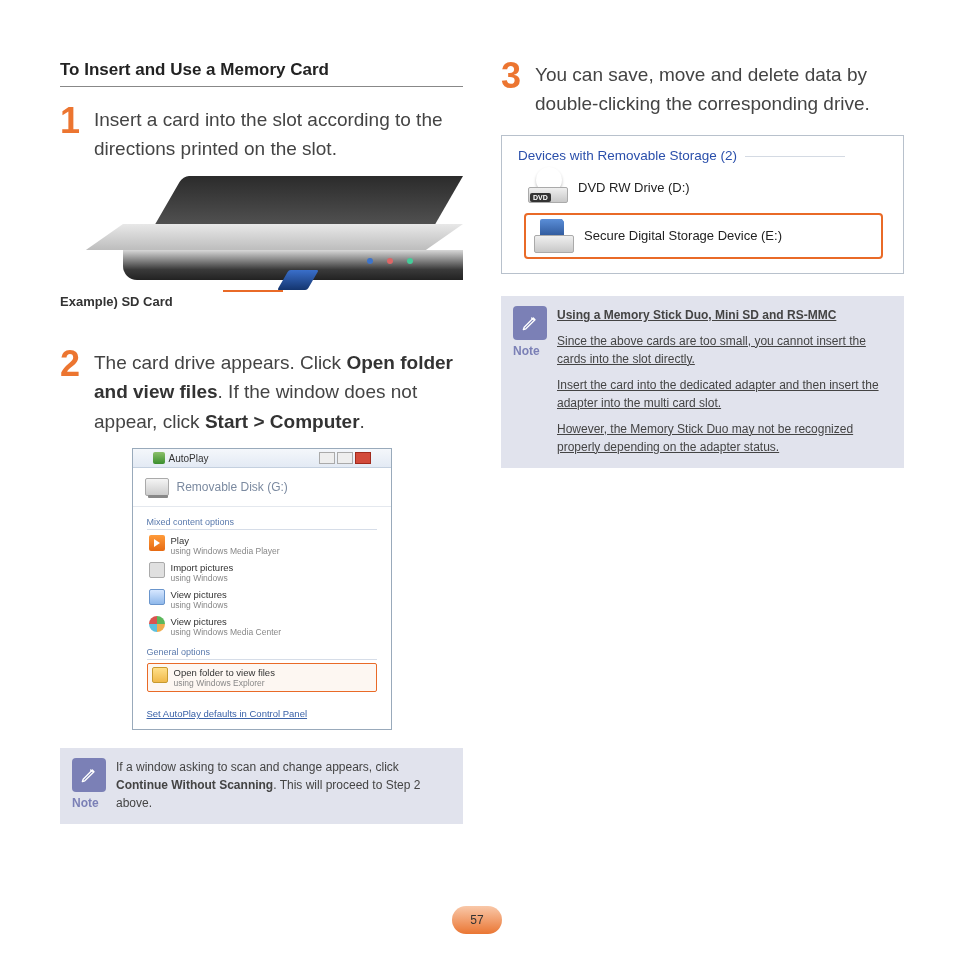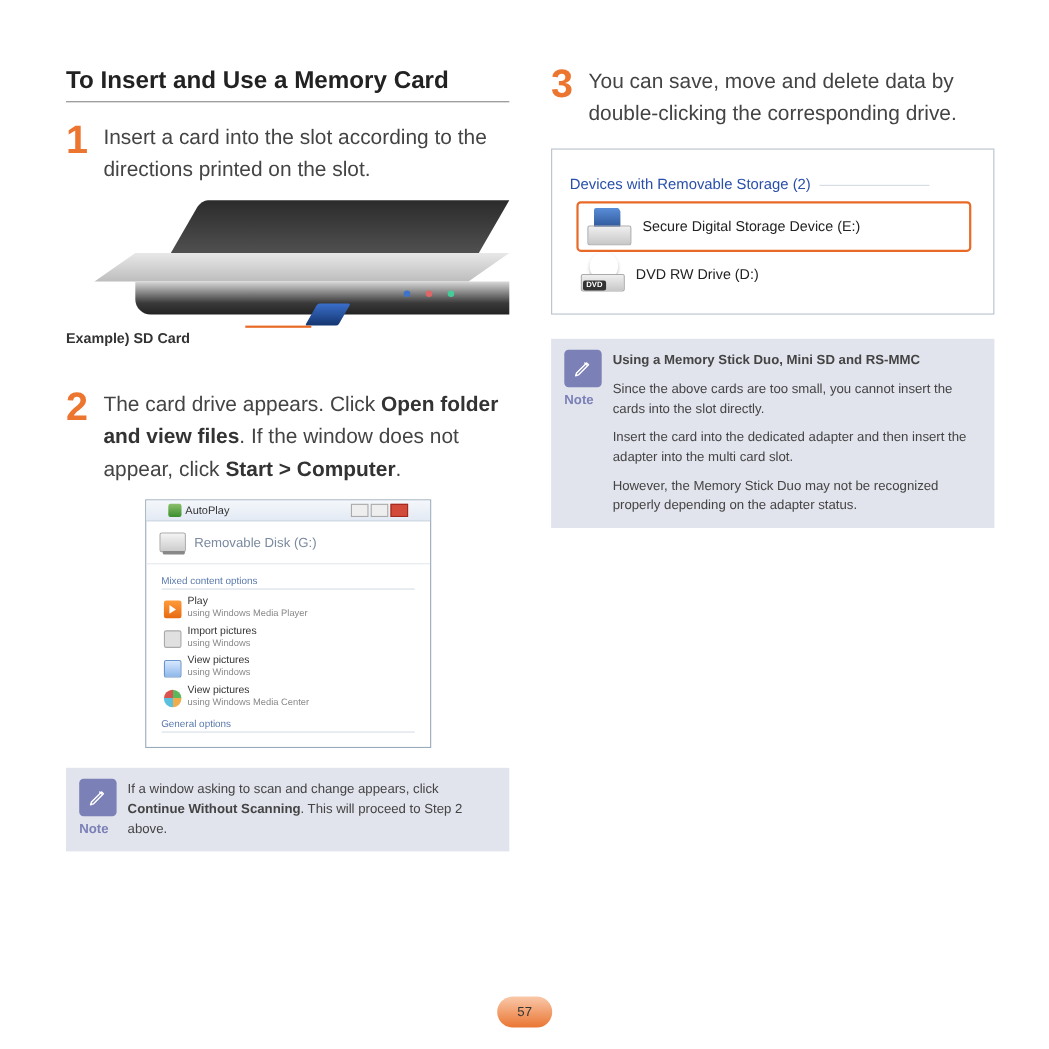--- a/index.html
+++ b/index.html
@@ -9,21 +9,21 @@
     background: #ffffff;
     font-family: Arial, Helvetica, sans-serif;
     color: #333333;
     position: relative;
     padding: 60px 50px 40px 60px;
   }
   .columns { display: flex; gap: 38px; }
   .col { flex: 1; }
 
   .section-title {
-    font-size: 22px;
+    font-size: 17px;
     font-weight: bold;
     color: #222;
     border-bottom: 1px solid #888;
     padding-bottom: 6px;
     margin-bottom: 18px;
   }
 
   .step { display: flex; align-items: flex-start; margin-bottom: 12px; }
   .step-num {
     font-size: 36px;
@@ -79,46 +79,46 @@
   .ap-titlebar .ti { width:12px; height:12px; background:linear-gradient(#8cc06b,#3a8e2d); border-radius:2px;}
   .ap-wbtn-grp { margin-left:auto; display:flex; gap:2px;}
   .ap-wbtn { width:16px; height:12px; border:1px solid #aaa; background:#eee; position:relative;}
   .ap-wbtn.close { background:#d24a3a; border-color:#a02a1d;}
   .ap-header { display:flex; align-items:center; gap:8px; padding:10px 12px; border-bottom:1px solid #e4e8ee;}
   .ap-drive-ic { width:24px; height:18px; background:linear-gradient(#f4f4f4,#ccc); border:1px solid #aaa; border-radius:2px; position:relative;}
   .ap-drive-ic::after{content:"";position:absolute;bottom:-3px;left:2px;width:20px;height:3px;background:#888;border-radius:1px;}
   .ap-header span { color:#7b8aa0; font-size:12px;}
   .ap-body { padding: 4px 14px 10px 14px; }
   .ap-group { color:#5a7aad; font-size:9px; margin:6px 0 3px; border-bottom:1px solid #d6dde8; padding-bottom:2px;}
-  .ap-opt { display:flex; align-items:flex-end; gap:6px; padding:2px 0 4px 2px; }
+  .ap-opt { display:flex; align-items:flex-start; gap:6px; padding:2px 0 4px 2px; }
   .ap-ico { width:16px; height:16px; border-radius:2px; flex:none;}
   .ap-ico.play { background:linear-gradient(#ff9b3a,#e66a12); position:relative;}
   .ap-ico.play::after{content:"";position:absolute;left:5px;top:4px;border-left:6px solid #fff;border-top:4px solid transparent;border-bottom:4px solid transparent;}
   .ap-ico.cam { background:#e0e0e0; border:1px solid #aaa;}
   .ap-ico.winph { background:linear-gradient(#d6e7ff,#8fb8ea); border:1px solid #6a95cc;}
   .ap-ico.mc { background: conic-gradient(#5cb85c 0 90deg,#f0ad4e 90deg 180deg,#5bc0de 180deg 270deg,#d9534f 270deg 360deg); border-radius:50%;}
   .ap-ico.folder { background:linear-gradient(#ffe08a,#f0b94a); border:1px solid #c79a2f;}
   .ap-opt .t1 { font-size:9.5px; color:#333;}
   .ap-opt .t2 { font-size:8.5px; color:#888;}
   .ap-opt.highlight { border:1.5px solid #e96a27; border-radius:2px; padding:3px 4px; background:#fdf7f2;}
   .ap-footer { color:#3a62a8; text-decoration:underline; font-size:9.5px; padding:6px 14px 10px;}
 
   
   .note { display:flex; background:#e1e3ed; padding:10px 14px 12px 12px; gap:10px; margin-top:8px;}
   .note-icon-col { display:flex; flex-direction:column; align-items:flex-start; gap:4px; width:40px;}
   .note-icon { width:34px; height:34px; background:#7b80b6; border-radius:4px; display:flex; align-items:center; justify-content:center;}
   .note-icon svg { width:20px; height:20px; stroke:#fff; fill:none; stroke-width:1.6; stroke-linecap:round; stroke-linejoin:round;}
   .note-label { font-size:12px; font-weight:bold; color:#7b80b6;}
   .note-body { font-size:12px; color:#444; line-height:1.5;}
   .note-body b { font-weight:bold;}
-  .note-body p { margin-bottom:8px;}
+  .note-body p { margin-bottom:8px;text-decoration:underline;}
   .note-body p:last-child { margin-bottom:0;}
 
   
-  .devices { border:1px solid #b8c1cc; background:#fff; padding:20px 10px 14px; margin:16px 0 22px;}
+  .devices { border:1px solid #b8c1cc; background:#fff; padding:8px 10px 14px; margin:16px 0 22px;}
   .dev-group-title { color:#2a4fab; font-size:13.5px; padding:4px 6px;}
   .dev-item { display:flex; align-items:center; gap:10px; padding:6px 8px 6px 16px;}
   .dev-item.selected { border:2px solid #e96a27; border-radius:4px; margin:4px 10px 0 12px; padding:4px 8px;}
   .dev-dvd-ic { width:40px; height:30px; position:relative;}
   .dev-dvd-disc { position:absolute; top:-6px; left:8px; width:26px; height:26px; border-radius:50%;
     background: radial-gradient(circle at 50% 50%, #fff 0 15%, #bbb 16% 18%, conic-gradient(#e3e, #3ee, #ee3, #e3e) 19% 100%);
     box-shadow: 0 2px 3px rgba(0,0,0,.25);}
   .dev-dvd-drive { position:absolute; bottom:0; left:0; width:40px; height:16px; background:linear-gradient(#efefef,#c8c8c8); border:1px solid #aaa; border-radius:2px;}
   .dev-dvd-badge { position:absolute; bottom:1px; left:2px; background:#333; color:#fff; font-size:7px; font-weight:bold; padding:1px 3px; border-radius:2px;}
   .dev-sd-ic { width:40px; height:34px; position:relative;}
@@ -214,21 +214,29 @@
             </div>
         </div>
         <div class="ap-opt">
           <div class="ap-ico mc"></div>
           <div>
               <div class="t1">View pictures</div>
               <div class="t2">using Windows Media Center</div>
             </div>
         </div>
         <div class="ap-group">General options</div>
-      </div>
+        <div class="ap-opt highlight">
+          <div class="ap-ico folder"></div>
+          <div>
+              <div class="t1">Open folder to view files</div>
+              <div class="t2">using Windows Explorer</div>
+            </div>
+        </div>
+      </div>
+      <div class="ap-footer">Set AutoPlay defaults in Control Panel</div>
     </div>
 
     <div class="note">
       <div class="note-icon-col">
         <div class="note-icon">
           <svg viewBox="0 0 24 24">
               <path d="M4 20l3-1 11-11-2-2L5 17l-1 3z"></path>
               <path d="M14 6l2 2"></path>
             </svg>
         </div>
@@ -243,34 +251,34 @@
   <div class="col">
     <div class="step">
       <div class="step-num">3</div>
       <div class="step-text">You can save, move and delete data by double-clicking the corresponding drive.</div>
     </div>
 
     <div class="devices">
       <div class="dev-group-title">
         <span>Devices with Removable Storage (2)</span>&nbsp;&nbsp;<span style="display:inline-block;width:100px;height:1px;background:#d4dae3;vertical-align:middle;"></span>
       </div>
-      <div class="dev-item selected">
-        <div class="dev-sd-ic">
-          <div class="dev-sd-card"></div>
-          <div class="dev-sd-drive"></div>
-        </div>
-        <div class="dev-label">Secure Digital Storage Device (E:)</div>
-      </div>
       <div class="dev-item">
         <div class="dev-dvd-ic">
           <div class="dev-dvd-disc"></div>
           <div class="dev-dvd-drive"></div>
           <div class="dev-dvd-badge">DVD</div>
         </div>
         <div class="dev-label">DVD RW Drive (D:)</div>
+      </div>
+      <div class="dev-item selected">
+        <div class="dev-sd-ic">
+          <div class="dev-sd-card"></div>
+          <div class="dev-sd-drive"></div>
+        </div>
+        <div class="dev-label">Secure Digital Storage Device (E:)</div>
       </div>
     </div>
 
 
     <div class="note">
       <div class="note-icon-col">
         <div class="note-icon">
           <svg viewBox="0 0 24 24">
               <path d="M4 20l3-1 11-11-2-2L5 17l-1 3z"></path>
               <path d="M14 6l2 2"></path>

